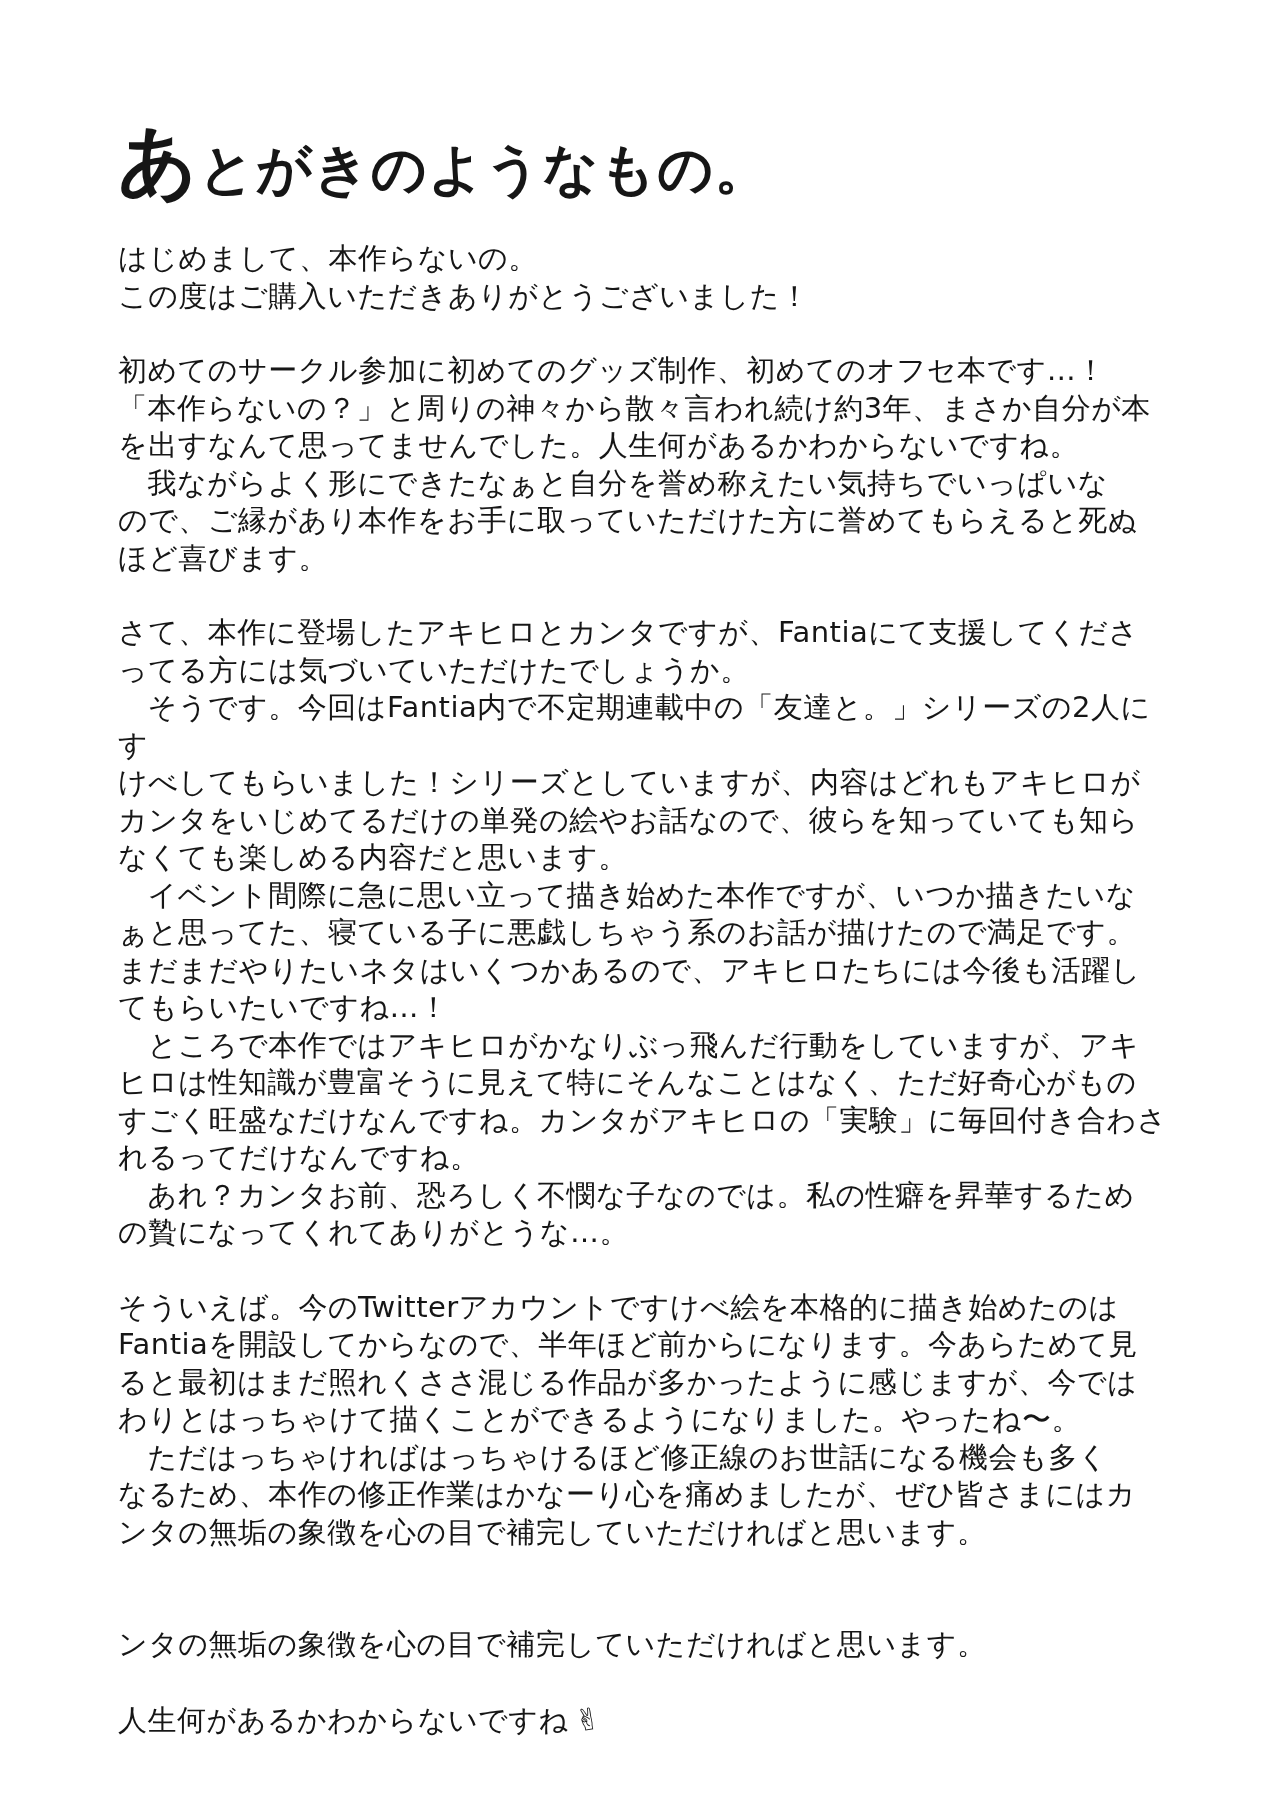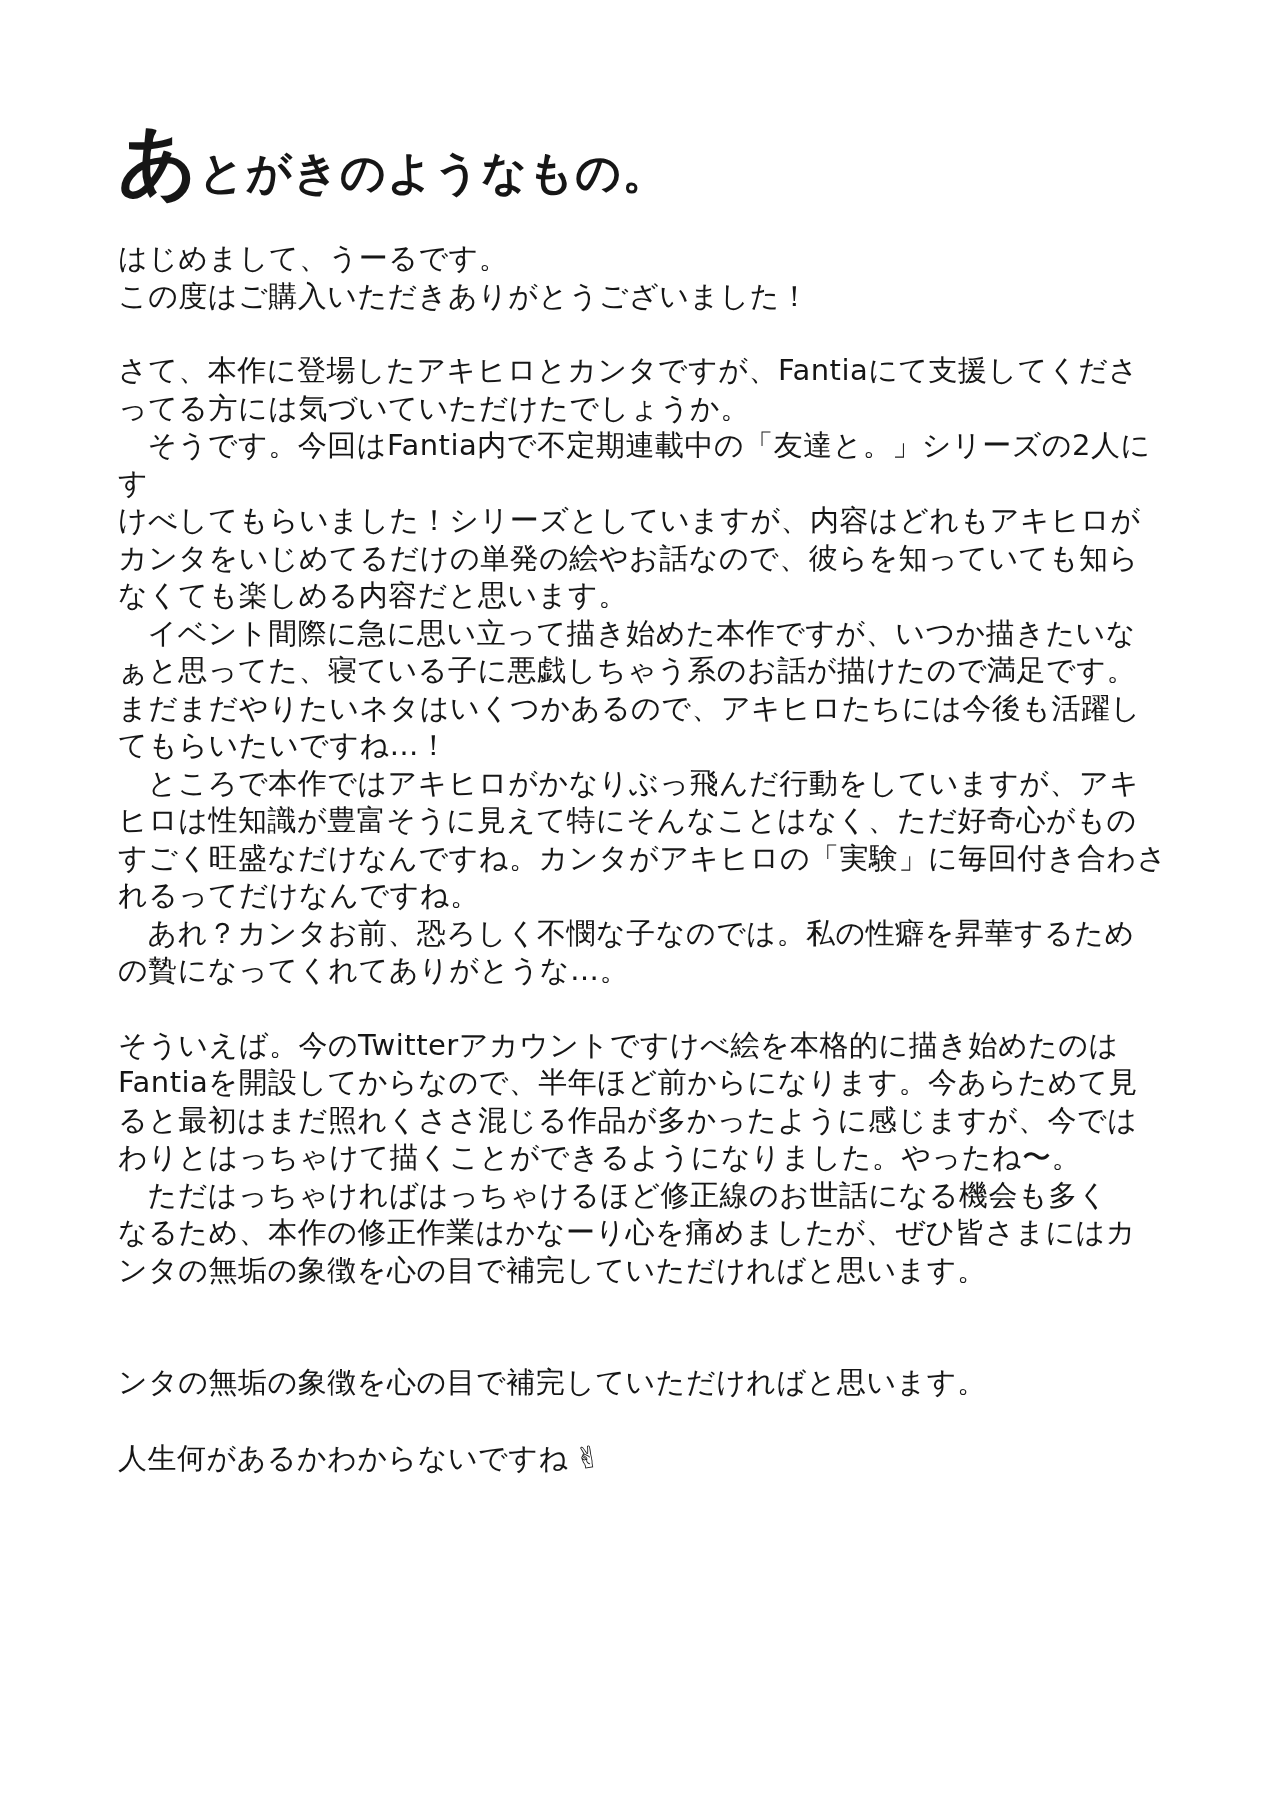--- a/index.html
+++ b/index.html
@@ -22,21 +22,21 @@
     margin: 0 0 40px 0;
     font-weight: 700;
     letter-spacing: 1px;
     white-space: nowrap;
   }
   .title .big {
     font-size: 78px;
     line-height: 1;
   }
   .title .rest {
-    font-size: 45px;
+    font-size: 55px;
     line-height: 1;
   }
   .para {
     white-space: pre-line;
     font-size: 29px;
     line-height: 37.5px;
     letter-spacing: 0.5px;
     margin: 0 0 37px 0;
   }
   .closing-line {
@@ -51,23 +51,29 @@
     transform: rotate(-10deg);
   }
 </style>
 </head>
 <body>
 
 <div class="page">
 
   <h1 class="title"><span class="big">あ</span><span class="rest">とがきのようなもの。</span></h1>
 
-  <div class="para">はじめまして、うーるです。
+  <div class="para">はじめまして、本作らないの。
 この度はご購入いただきありがとうございました！</div>
 
+  <div class="para">初めてのサークル参加に初めてのグッズ制作、初めてのオフセ本です…！
+「本作らないの？」と周りの神々から散々言われ続け約3年、まさか自分が本
+を出すなんて思ってませんでした。人生何があるかわからないですね。
+　我ながらよく形にできたなぁと自分を誉め称えたい気持ちでいっぱいな
+ので、ご縁があり本作をお手に取っていただけた方に誉めてもらえると死ぬ
+ほど喜びます。</div>
 
   <div class="para">さて、本作に登場したアキヒロとカンタですが、Fantiaにて支援してくださ
 ってる方には気づいていただけたでしょうか。
 　そうです。今回はFantia内で不定期連載中の「友達と。」シリーズの2人にす
 けべしてもらいました！シリーズとしていますが、内容はどれもアキヒロが
 カンタをいじめてるだけの単発の絵やお話なので、彼らを知っていても知ら
 なくても楽しめる内容だと思います。
 　イベント間際に急に思い立って描き始めた本作ですが、いつか描きたいな
 ぁと思ってた、寝ている子に悪戯しちゃう系のお話が描けたので満足です。
 まだまだやりたいネタはいくつかあるので、アキヒロたちには今後も活躍し

